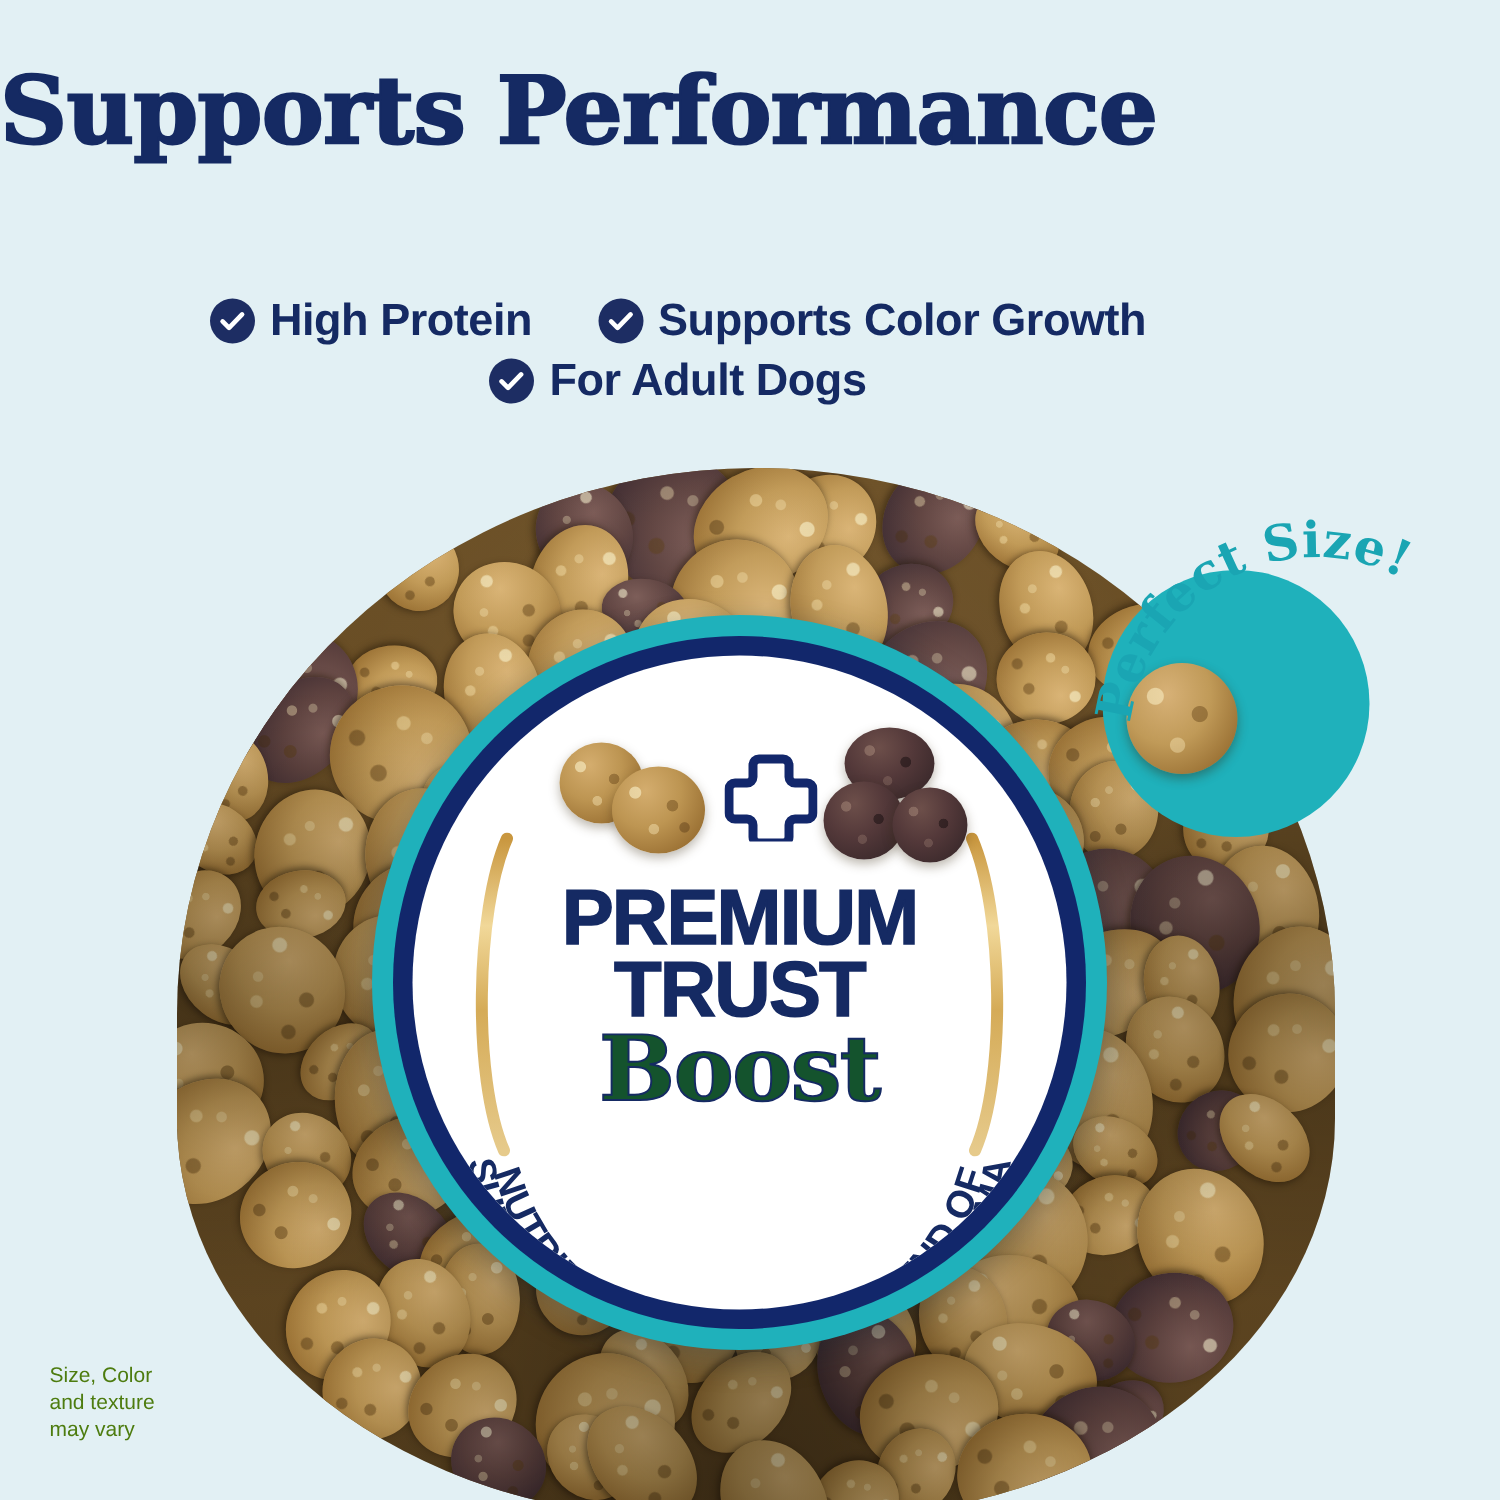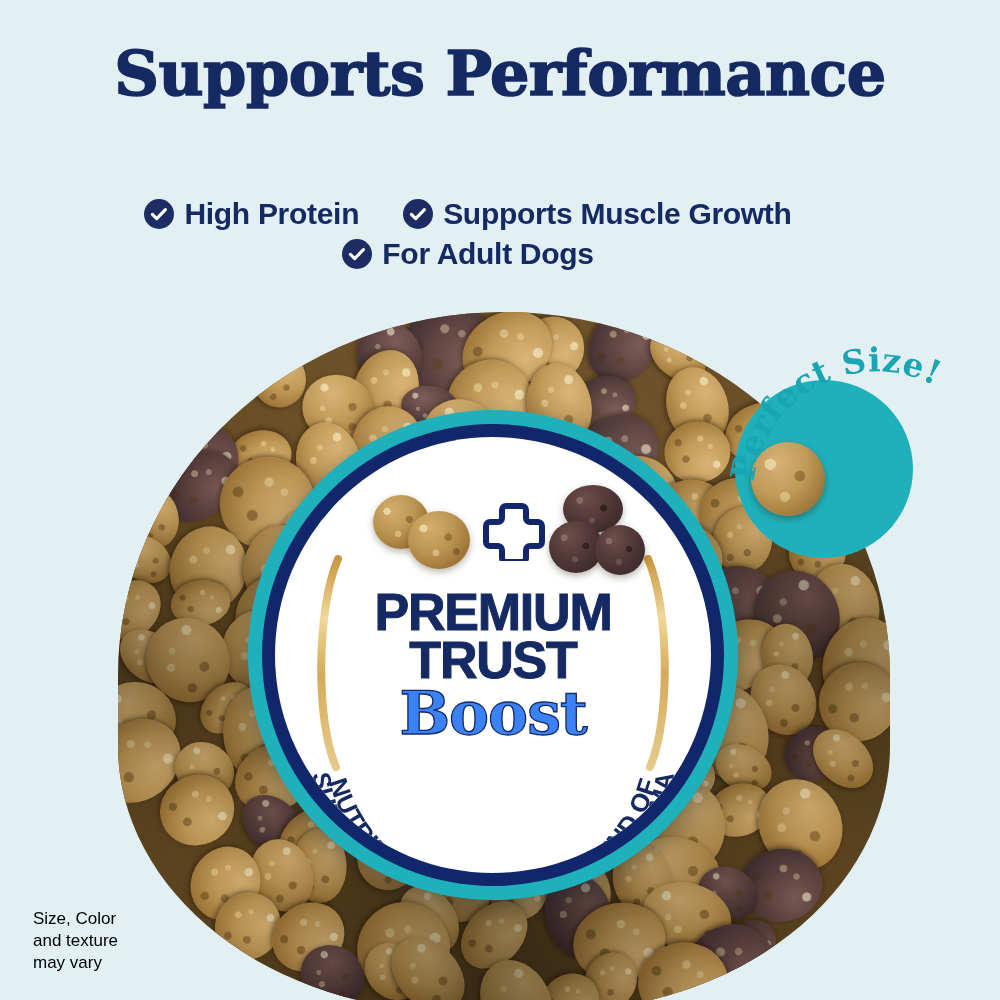--- a/index.html
+++ b/index.html
@@ -20,36 +20,35 @@
     background: #e2f0f4;
     overflow: hidden;
   }
 
   
   #headline {
     position: absolute;
     left: 0;
     top: 44px;
     width: 1000px;
-    text-align: center;
     font-family: "DejaVu Serif", "Liberation Serif", serif;
     font-weight: 700;
     font-size: 62px;
     line-height: 0.98;
     letter-spacing: -0.5px;
     color: #152a63;
     -webkit-text-stroke: 1.6px #152a63;
   }
   #headline .ln { display: block; }
   #headline .ln2 { font-size: 60px; }
 
   
   #bullets {
     position: absolute;
-    left: 16px;
+    left: 0;
     top: 197px;
     width: 904px;
     color: #152a63;
   }
   .bullet-row {
     display: flex;
     justify-content: center;
     align-items: center;
     gap: 44px;
     margin-bottom: 6px;
@@ -234,21 +233,21 @@
     letter-spacing: -0.5px;
     color: #152a63;
   }
   #badge-words .boost {
     display: block;
     font-family: "DejaVu Serif", "Liberation Serif", serif;
     font-weight: 700;
     font-size: 60px;
     line-height: 0.96;
     letter-spacing: -1px;
-    color: #3b82f6;
+    color: #14532d;
     -webkit-text-stroke: 1.3px #152a63;
   }
 
   
   #curved-tagline {
     position: absolute;
     left: 0;
     top: 0;
     width: 436px;
     height: 436px;
@@ -347,24 +346,24 @@
     font-weight: 700;
     fill: #1aa5b3;
   }
 
   
   #disclaimer {
     position: absolute;
     left: 33px;
     top: 908px;
     width: 170px;
-    font-size: 17px;
+    font-size: 14px;
     line-height: 1.28;
     font-weight: 400;
-    color: #000000;
+    color: #4d7c0f;
   }
   #disclaimer span { display: block; }
 </style>
 </head>
 <body>
 
 <div id="stage">
 
   <div id="headline">
     <span class="ln ln1">Supports Performance</span>
@@ -379,21 +378,21 @@
           </svg>
         </span>
         <span>High Protein</span>
       </div>
       <div class="bullet">
         <span class="check-icon">
           <svg width="30" height="30" viewBox="0 0 30 30" aria-hidden="true">
             <path d="M8.4 15.3 L12.7 19.6 L21.4 10.6" fill="none" stroke="#ffffff" stroke-width="3.1" stroke-linecap="round" stroke-linejoin="round"></path>
           </svg>
         </span>
-        <span>Supports Muscle Growth</span>
+        <span>Supports Color Growth</span>
       </div>
     </div>
     <div class="bullet-row">
       <div class="bullet">
         <span class="check-icon">
           <svg width="30" height="30" viewBox="0 0 30 30" aria-hidden="true">
             <path d="M8.4 15.3 L12.7 19.6 L21.4 10.6" fill="none" stroke="#ffffff" stroke-width="3.1" stroke-linecap="round" stroke-linejoin="round"></path>
           </svg>
         </span>
         <span>For Adult Dogs</span>

